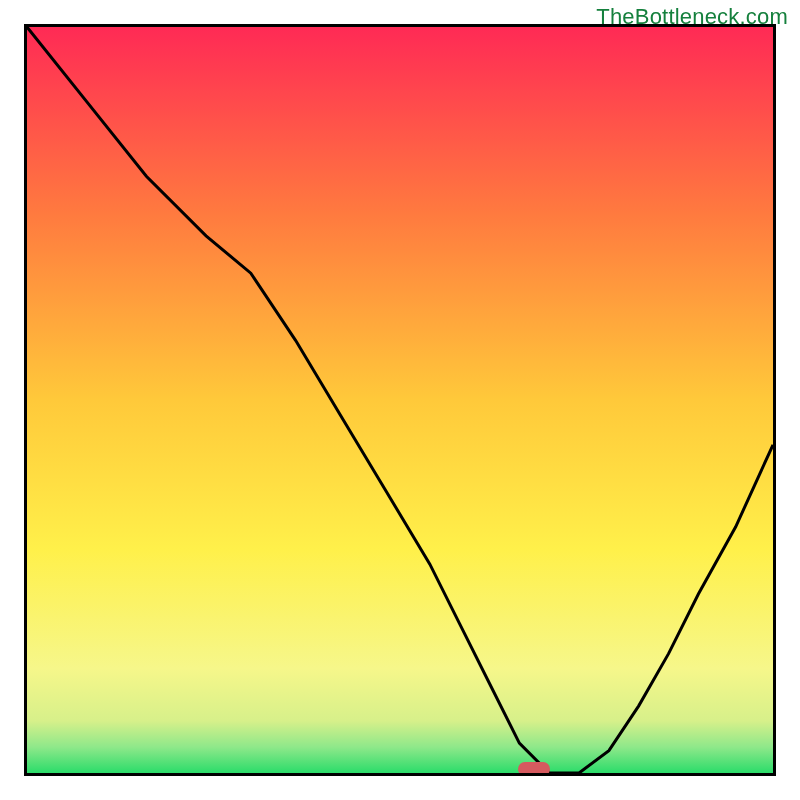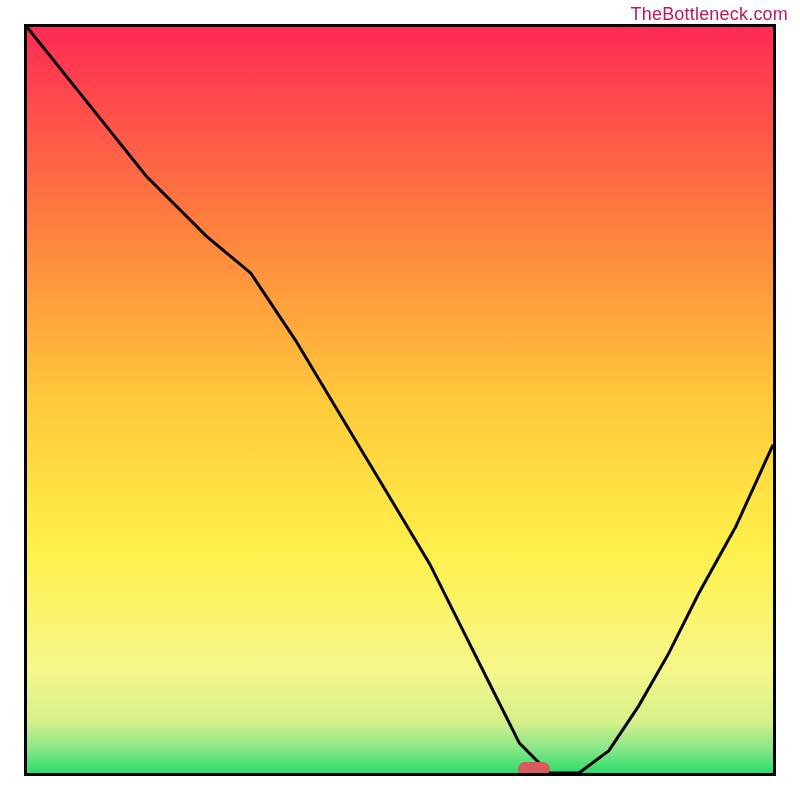--- a/index.html
+++ b/index.html
@@ -12,22 +12,22 @@
   }
   .frame {
     position: relative;
     width: 800px;
     height: 800px;
   }
   .watermark {
     position: absolute;
     top: 4px;
     right: 12px;
-    color: #be185d;
-    font-size: 18px;
+    color: #15803d;
+    font-size: 22px;
     font-weight: 500;
     letter-spacing: 0.2px;
     z-index: 10;
   }
   .plot-border {
     position: absolute;
     left: 24px;
     top: 24px;
     width: 752px;  
     height: 752px;

